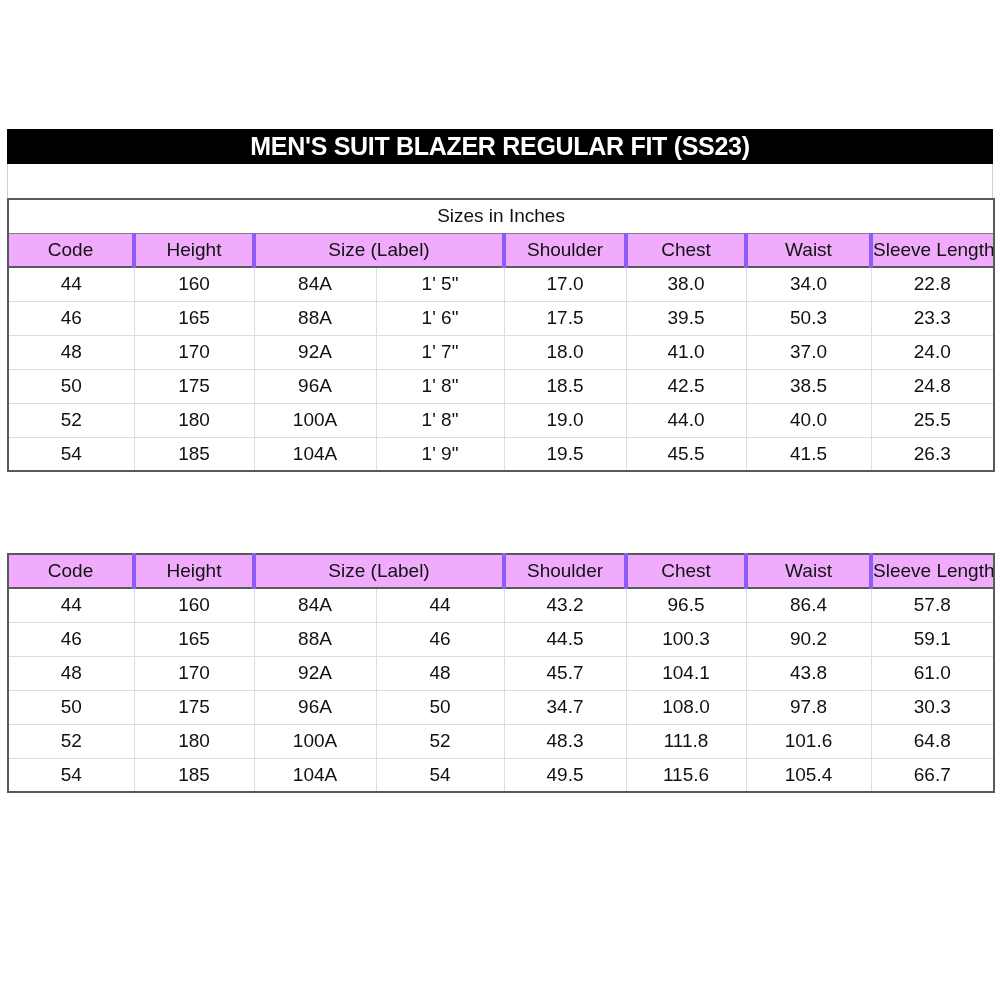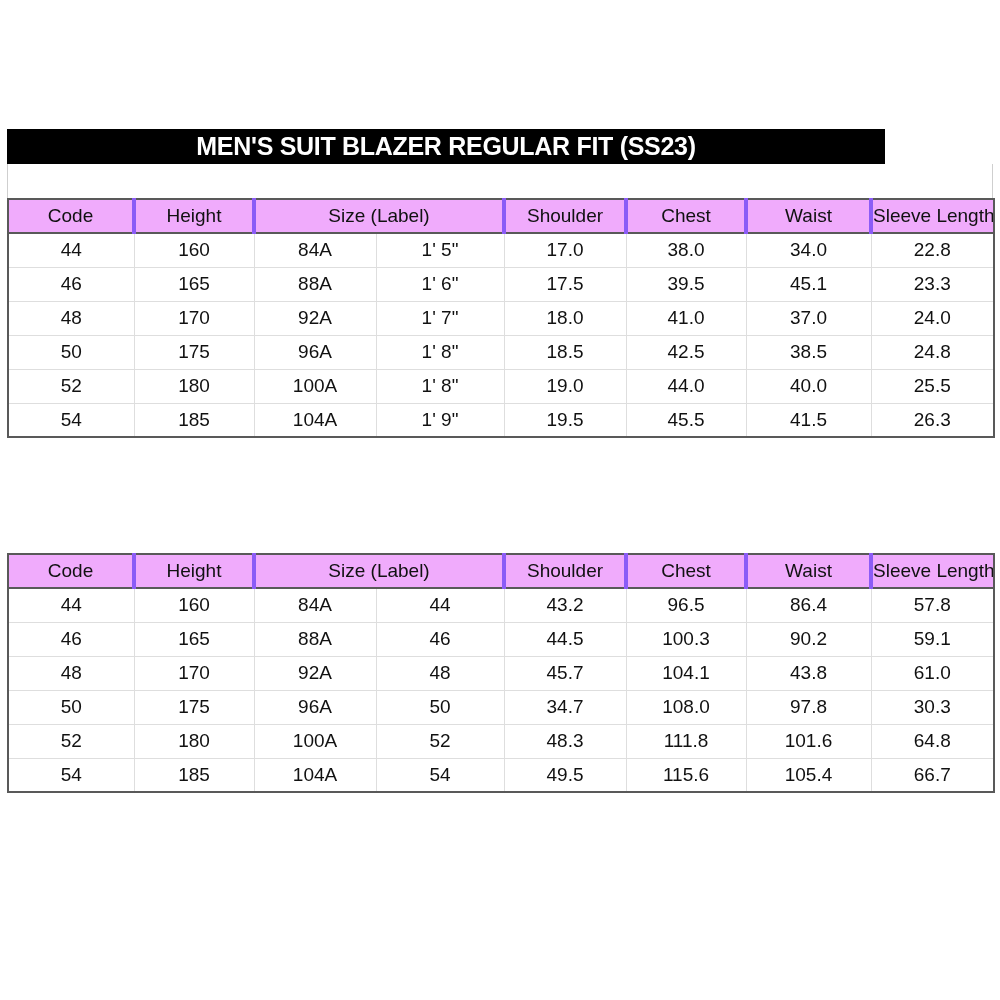--- a/index.html
+++ b/index.html
@@ -12,21 +12,21 @@
     position: relative;
     width: 1000px;
     height: 1000px;
     background: #ffffff;
     overflow: hidden;
   }
   .title-bar {
     position: absolute;
     left: 7px;
     top: 129px;
-    width: 878px;
+    width: 986px;
     height: 35px;
     background: #000000;
     color: #ffffff;
     display: flex;
     align-items: center;
     justify-content: center;
   }
   .title-bar .title-text {
     font-size: 25px;
     font-weight: bold;
@@ -86,20 +86,109 @@
 
 <div class="canvas">
 
   <div class="title-bar">
     <span class="title-text">MEN'S SUIT BLAZER REGULAR FIT (SS23)</span>
   </div>
 
   <div class="title-gap"></div>
 
   <table class="size-table" id="table-inches">
+    <colgroup>
+      <col style="width:126px">
+        <col style="width:120px">
+        <col style="width:122px">
+        <col style="width:128px">
+      <col style="width:122px">
+        <col style="width:120px">
+        <col style="width:125px">
+        <col style="width:123px">
+    </colgroup>
+    <thead>
+      <tr class="caption-row">
+        <td colspan="8">Sizes in Inches</td>
+      </tr>
+      <tr class="header-row">
+        <td>Code</td>
+        <td>Height</td>
+        <td colspan="2">Size (Label)</td>
+        <td>Shoulder</td>
+        <td>Chest</td>
+        <td>Waist</td>
+        <td>Sleeve Length</td>
+      </tr>
+    </thead>
+    <tbody class="data-body">
+        <tr>
+          <td>44</td>
+          <td>160</td>
+          <td>84A</td>
+          <td>1' 5"</td>
+          <td>17.0</td>
+          <td>38.0</td>
+          <td>34.0</td>
+          <td>22.8</td>
+        </tr>
+        <tr>
+          <td>46</td>
+          <td>165</td>
+          <td>88A</td>
+          <td>1' 6"</td>
+          <td>17.5</td>
+          <td>39.5</td>
+          <td>50.3</td>
+          <td>23.3</td>
+        </tr>
+        <tr>
+          <td>48</td>
+          <td>170</td>
+          <td>92A</td>
+          <td>1' 7"</td>
+          <td>18.0</td>
+          <td>41.0</td>
+          <td>37.0</td>
+          <td>24.0</td>
+        </tr>
+        <tr>
+          <td>50</td>
+          <td>175</td>
+          <td>96A</td>
+          <td>1' 8"</td>
+          <td>18.5</td>
+          <td>42.5</td>
+          <td>38.5</td>
+          <td>24.8</td>
+        </tr>
+        <tr>
+          <td>52</td>
+          <td>180</td>
+          <td>100A</td>
+          <td>1' 8"</td>
+          <td>19.0</td>
+          <td>44.0</td>
+          <td>40.0</td>
+          <td>25.5</td>
+        </tr>
+        <tr>
+          <td>54</td>
+          <td>185</td>
+          <td>104A</td>
+          <td>1' 9"</td>
+          <td>19.5</td>
+          <td>45.5</td>
+          <td>41.5</td>
+          <td>26.3</td>
+        </tr>
+      </tbody>
+  </table>
+
+  <table class="size-table" id="table-cm">
     <colgroup>
       <col style="width:126px">
         <col style="width:120px">
         <col style="width:122px">
         <col style="width:128px">
       <col style="width:122px">
         <col style="width:120px">
         <col style="width:125px">
         <col style="width:123px">
     </colgroup>
@@ -112,106 +201,20 @@
         <td>Chest</td>
         <td>Waist</td>
         <td>Sleeve Length</td>
       </tr>
     </thead>
     <tbody class="data-body">
         <tr>
           <td>44</td>
           <td>160</td>
           <td>84A</td>
-          <td>1' 5"</td>
-          <td>17.0</td>
-          <td>38.0</td>
-          <td>34.0</td>
-          <td>22.8</td>
-        </tr>
-        <tr>
-          <td>46</td>
-          <td>165</td>
-          <td>88A</td>
-          <td>1' 6"</td>
-          <td>17.5</td>
-          <td>39.5</td>
-          <td>45.1</td>
-          <td>23.3</td>
-        </tr>
-        <tr>
-          <td>48</td>
-          <td>170</td>
-          <td>92A</td>
-          <td>1' 7"</td>
-          <td>18.0</td>
-          <td>41.0</td>
-          <td>37.0</td>
-          <td>24.0</td>
-        </tr>
-        <tr>
-          <td>50</td>
-          <td>175</td>
-          <td>96A</td>
-          <td>1' 8"</td>
-          <td>18.5</td>
-          <td>42.5</td>
-          <td>38.5</td>
-          <td>24.8</td>
-        </tr>
-        <tr>
-          <td>52</td>
-          <td>180</td>
-          <td>100A</td>
-          <td>1' 8"</td>
-          <td>19.0</td>
-          <td>44.0</td>
-          <td>40.0</td>
-          <td>25.5</td>
-        </tr>
-        <tr>
-          <td>54</td>
-          <td>185</td>
-          <td>104A</td>
-          <td>1' 9"</td>
-          <td>19.5</td>
-          <td>45.5</td>
-          <td>41.5</td>
-          <td>26.3</td>
-        </tr>
-      </tbody>
-  </table>
-
-  <table class="size-table" id="table-cm">
-    <colgroup>
-      <col style="width:126px">
-        <col style="width:120px">
-        <col style="width:122px">
-        <col style="width:128px">
-      <col style="width:122px">
-        <col style="width:120px">
-        <col style="width:125px">
-        <col style="width:123px">
-    </colgroup>
-    <thead>
-      <tr class="header-row">
-        <td>Code</td>
-        <td>Height</td>
-        <td colspan="2">Size (Label)</td>
-        <td>Shoulder</td>
-        <td>Chest</td>
-        <td>Waist</td>
-        <td>Sleeve Length</td>
-      </tr>
-    </thead>
-    <tbody class="data-body">
-        <tr>
-          <td>44</td>
-          <td>160</td>
-          <td>84A</td>
           <td>44</td>
           <td>43.2</td>
           <td>96.5</td>
           <td>86.4</td>
           <td>57.8</td>
         </tr>
         <tr>
           <td>46</td>
           <td>165</td>
           <td>88A</td>

